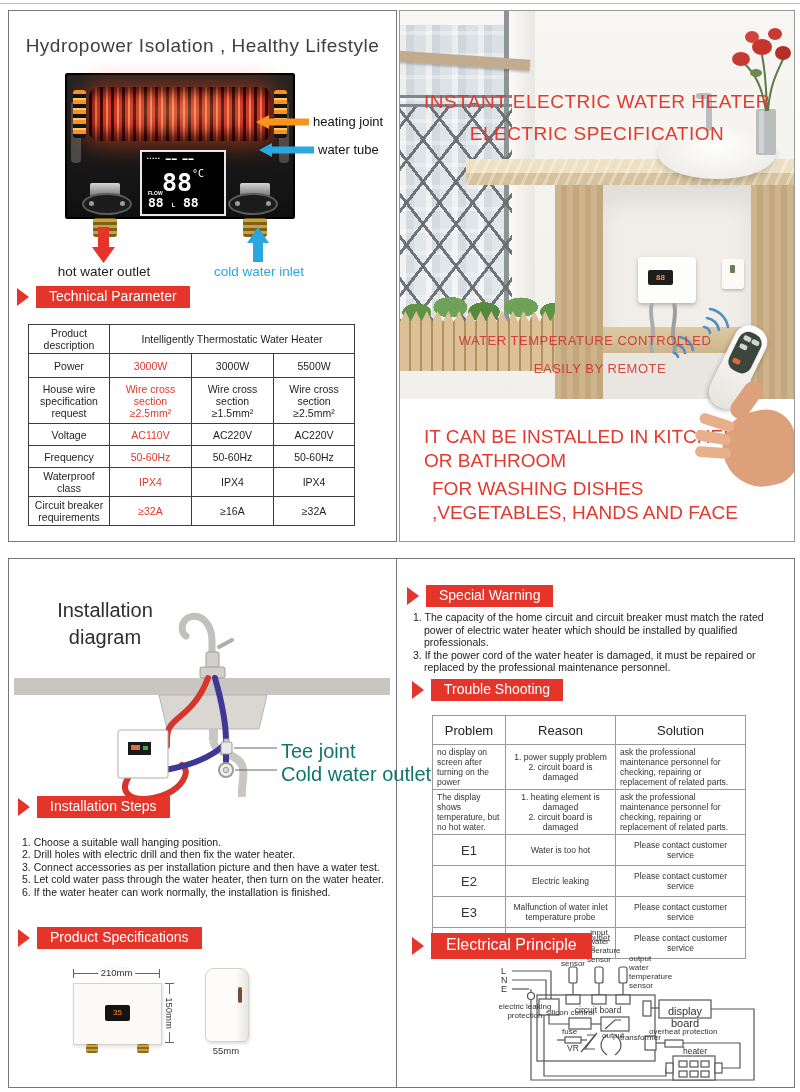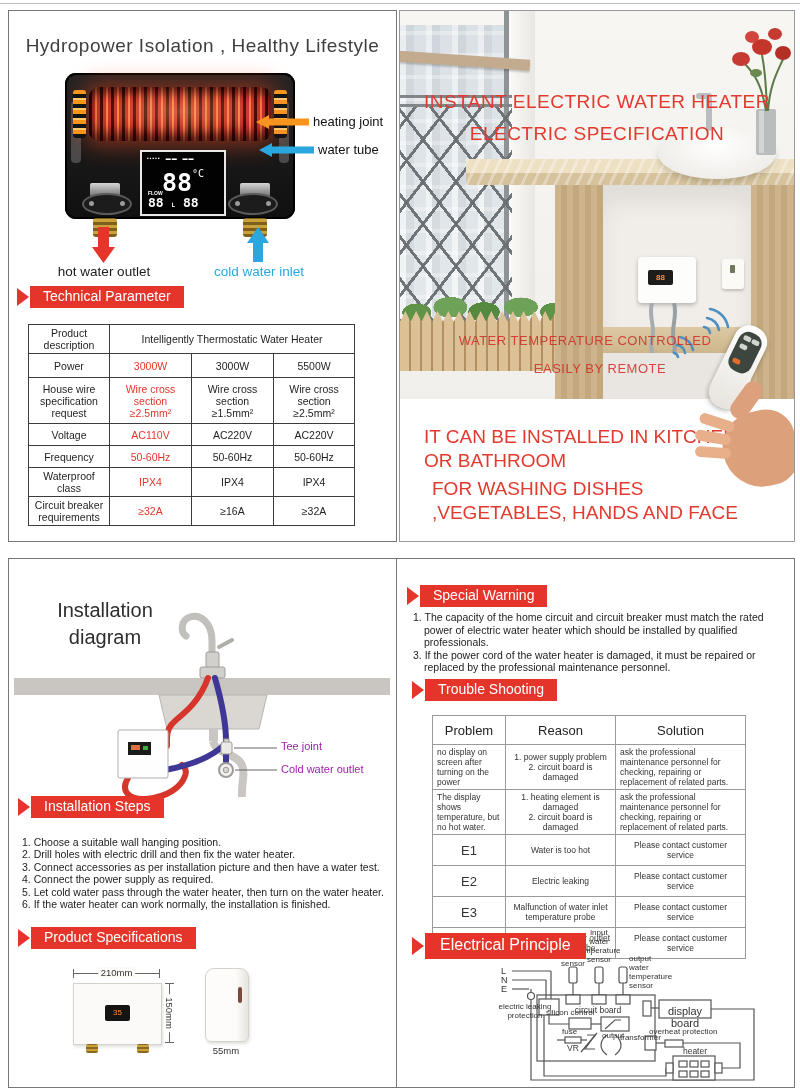--- a/index.html
+++ b/index.html
@@ -4,31 +4,31 @@
 <style>
   html,body{margin:0;padding:0}
   body{width:800px;height:1092px;position:relative;background:#fff;
        font-family:"Liberation Sans",sans-serif;color:#222;overflow:hidden}
   .abs{position:absolute}
   .panel{position:absolute;background:#fff;border:1px solid #777}
   .center{text-align:center}
   .pre{white-space:pre-line}
 
   
-  .banner{position:absolute;display:flex;align-items:center;gap:1px;z-index:4}
+  .banner{position:absolute;display:flex;align-items:center;gap:7px;z-index:4}
   .banner .tri{width:0;height:0;border-left:12px solid #e5352b;
                border-top:9px solid transparent;border-bottom:9px solid transparent}
   .banner .bar{background:#e5352b;color:#fff;font-size:14px;padding:2px 13px 4px;white-space:nowrap}
   .banner.big .bar{font-size:16px;padding:3px 15px 5px}
 
   
   #panel-tl{left:8px;top:10px;width:387px;height:530px}
   .tl-title{left:0;top:24px;width:100%;font-size:19px;color:#3f3f3f;letter-spacing:.5px}
   .heater{left:56px;top:62px;width:230px;height:146px;background:linear-gradient(180deg,#242424,#101010);
-          border-radius:11px;box-shadow:inset 0 0 0 2px #000}
+          border-radius:3px;box-shadow:inset 0 0 0 2px #000}
   .side-plate{position:absolute;top:28px;width:10px;height:62px;background:#4a4a4a;border-radius:4px}
   .coil{position:absolute;left:24px;top:14px;width:182px;height:54px;border-radius:10px;
         background:repeating-linear-gradient(90deg,#4a0a05 0 3px,#c93428 3px 6px,#ff7b46 6px 8px,#c93428 8px 11px);
         box-shadow:0 0 22px 5px rgba(255,70,25,.45),inset 0 7px 10px rgba(0,0,0,.55),inset 0 -9px 12px rgba(0,0,0,.6)}
   .coil::after{content:"";position:absolute;inset:0;border-radius:10px;
         background:radial-gradient(ellipse at 50% 45%,rgba(255,205,130,.30),transparent 62%)}
   .coil-cap{position:absolute;top:17px;width:13px;height:48px;border-radius:3px;
         background:repeating-linear-gradient(0deg,#141414 0 4px,#f7941e 4px 8px,#ffc46b 8px 10px)}
   .lcd{position:absolute;left:75px;top:77px;width:82px;height:62px;background:#020202;border:2px solid #e8e8e8}
   .lcd-dots{position:absolute;left:5px;top:3px;color:#fff;font-size:5px;letter-spacing:1px}
@@ -108,21 +108,21 @@
   .rbtn.orange{background:#e06b2a}
   .thumb{position:absolute;left:42px;top:58px;width:19px;height:42px;background:#dda07c;border-radius:10px;transform:rotate(36deg)}
   .palm{position:absolute;left:28px;top:90px;width:74px;height:76px;background:#dca07b;
         border-radius:50% 40% 40% 55%;transform:rotate(-12deg)}
   .finger{position:absolute;background:#e7b08b;border-radius:8px;width:36px;height:11px}
 
   
   #panel-bottom{left:8px;top:558px;width:785px;height:528px}
   .bp-divider{position:absolute;left:387px;top:0;width:1px;height:100%;background:#777}
   .bl-title{left:26px;top:38px;width:140px;font-size:20px;line-height:1.35;color:#2e2e2e}
-  .diagram-label{position:absolute;font-size:11px;color:#a21caf}
+  .diagram-label{position:absolute;font-size:20px;color:#0f766e}
   .steps{left:13px;top:277px;width:368px;font-size:10.5px;line-height:1.18;color:#1d1d1d}
   .warnings{left:404px;top:52px;width:374px;font-size:10.5px;line-height:1.2;color:#1d1d1d}
   .warnings div,.steps div{text-indent:-11px;padding-left:11px}
 
   .trouble{position:absolute;left:423px;top:156px;border-collapse:collapse;table-layout:fixed;width:313px}
   .trouble td{border:1px solid #9a9a9a;vertical-align:middle;color:#333;padding:2px 4px}
   .trouble .hdr td{font-size:13px;text-align:center;height:24px;color:#222}
   .trouble .r td{font-size:8.5px;height:34px}
   .trouble .e td{font-size:8.5px;height:26px}
   .trouble td.code{font-size:13px;text-align:center}
@@ -445,21 +445,20 @@
   <div class="diagram-label" style="left:272px;top:204px">Cold water outlet</div>
 
   <div class="banner" style="left:9px;top:237px">
     <span class="tri"></span>
     <span class="bar">Installation Steps</span>
   </div>
   <div class="abs steps">
     <div>1. Choose a suitable wall hanging position.</div>
     <div>2. Drill holes with electric drill and then fix the water heater.</div>
     <div>3. Connect accessories as per installation picture and then have a water test.</div>
-    <div>4. Connect the power supply as required.</div>
     <div>5. Let cold water pass through the water heater, then turn on the water heater.</div>
     <div>6. If the water heater can work normally, the installation is finished.</div>
   </div>
 
   <div class="banner" style="left:9px;top:368px">
     <span class="tri"></span>
     <span class="bar">Product Specifications</span>
   </div>
 
   <div class="abs dim-h">

